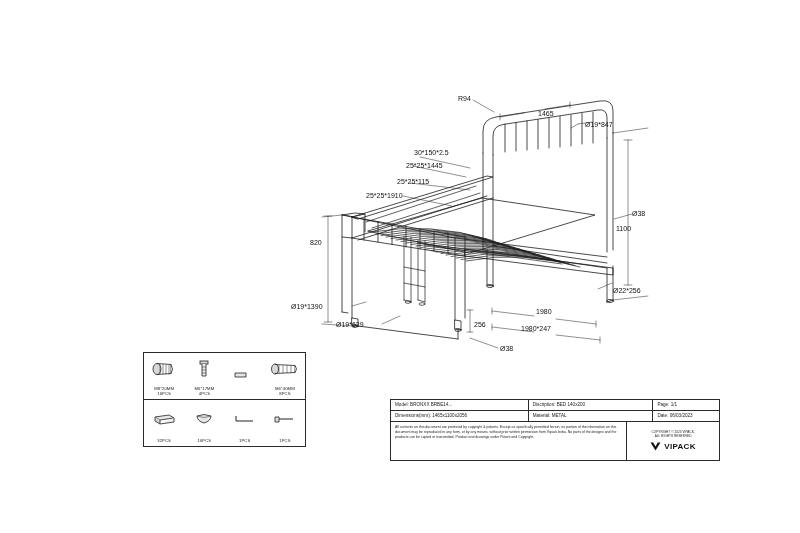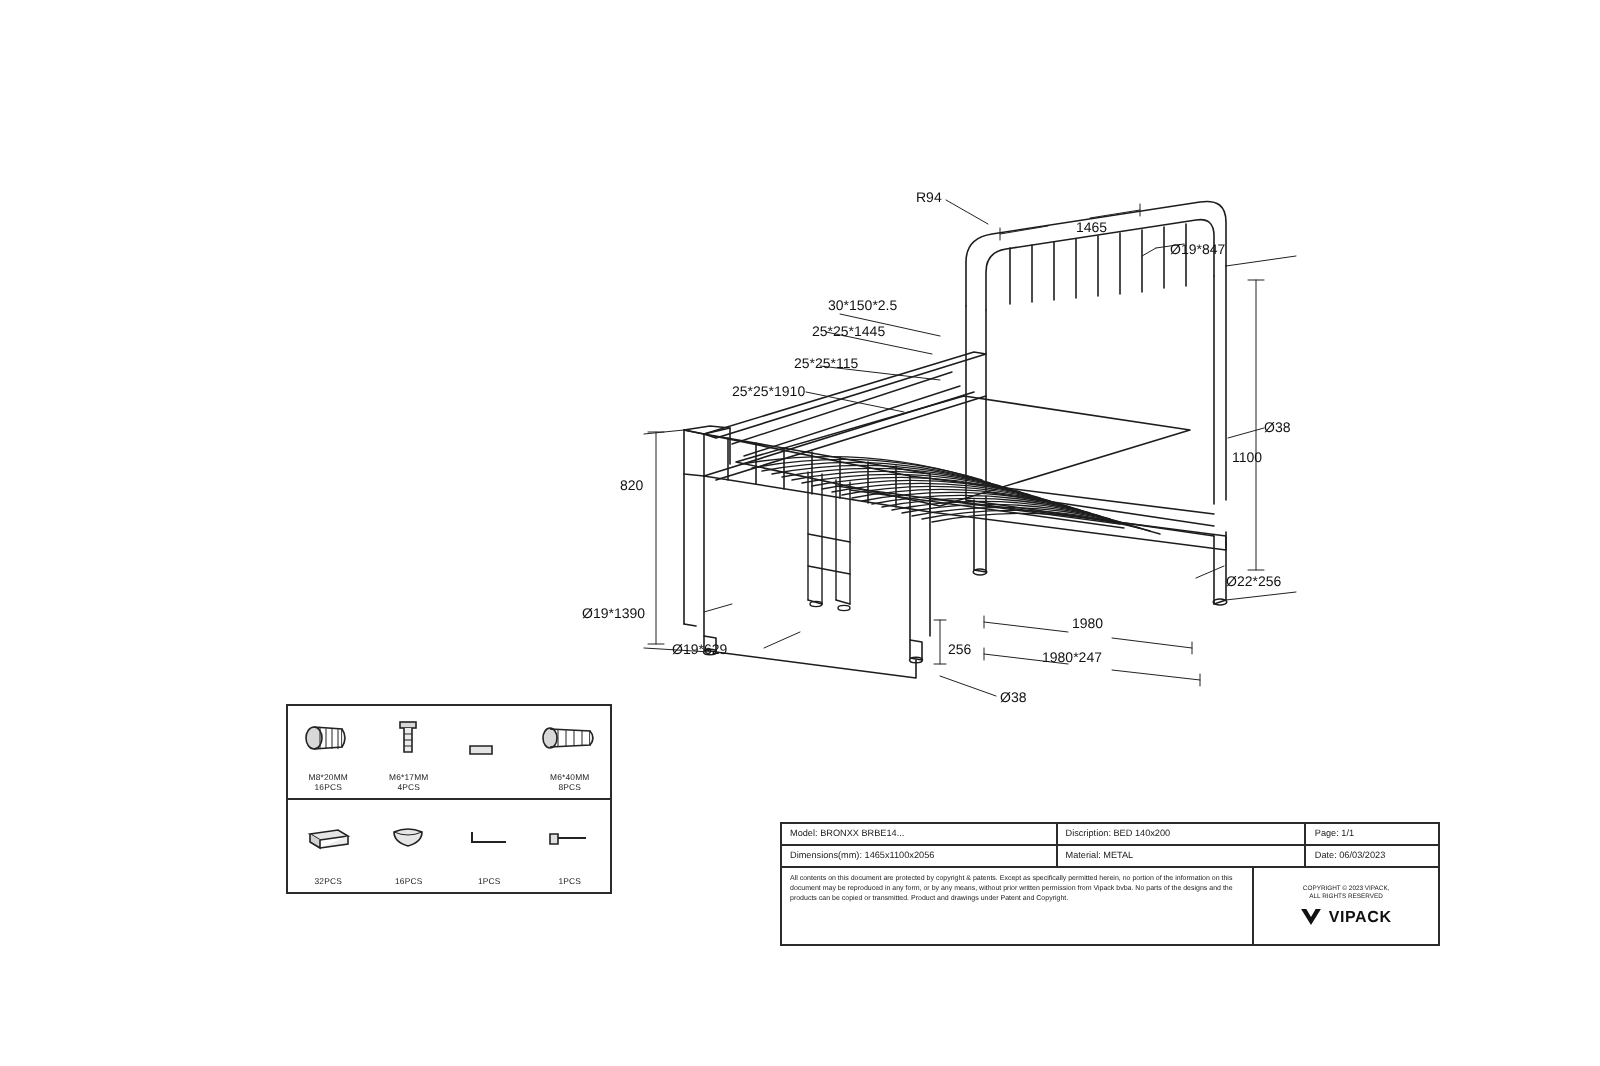--- a/index.html
+++ b/index.html
@@ -26,21 +26,21 @@
   .parts-cell{
     flex:1;display:flex;flex-direction:column;align-items:center;
     justify-content:flex-end;padding-bottom:3px;box-sizing:border-box;
   }
   .parts-cell .glyph{flex:1;display:flex;align-items:center;justify-content:center;}
   .parts-cell .lbl{font-size:4.2px;line-height:1.25;text-align:center;letter-spacing:.1px;}
   .parts-cell .lbl b{font-weight:normal;display:block;}
 
   
   .title-block{
-    position:absolute;left:390px;top:411px;width:330px;height:62px;
+    position:absolute;left:390px;top:399px;width:330px;height:62px;
     border:1px solid #2b2b2b;box-sizing:border-box;
     display:flex;flex-direction:column;background:#fff;
   }
   .tb-row{display:flex;border-bottom:1px solid #2b2b2b;}
   .tb-row:last-child{border-bottom:none;flex:1;}
   .tb-cell{
     padding:2px 4px;font-size:4.6px;line-height:1.3;box-sizing:border-box;
     border-right:1px solid #2b2b2b;display:flex;align-items:center;
   }
   .tb-cell:last-child{border-right:none;}

